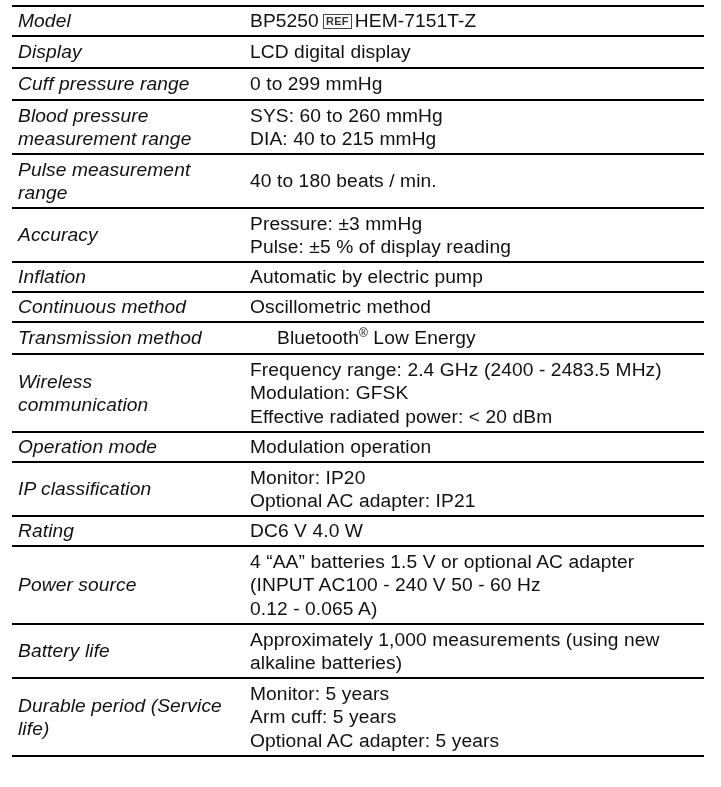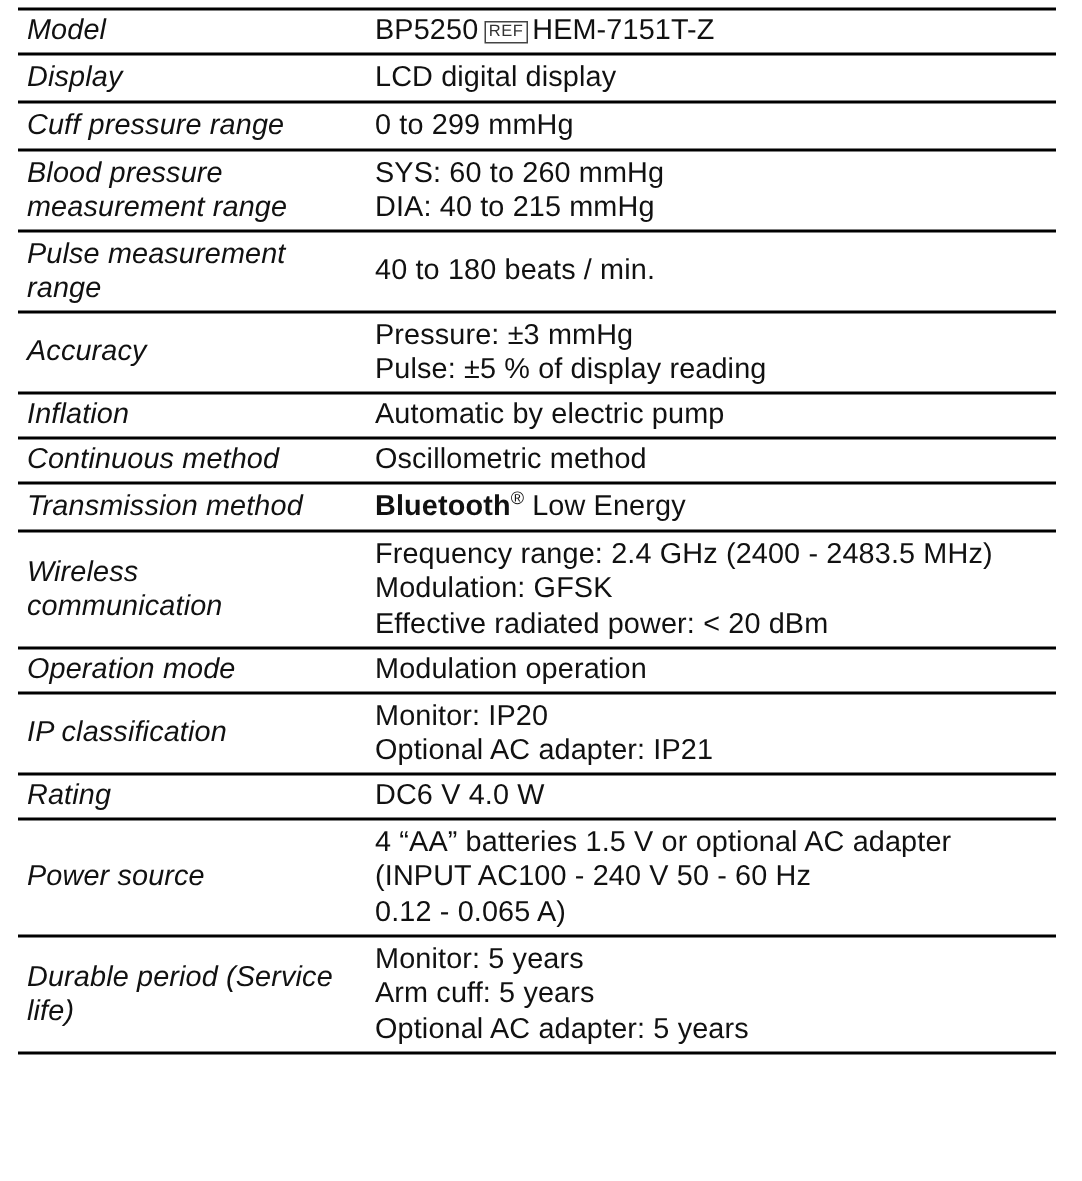--- a/index.html
+++ b/index.html
@@ -43,30 +43,31 @@
       padding-left: 6px !important;
     }
     .line {
       display: block;
       white-space: nowrap;
     }
     .ref-box {
       display: inline-block;
       border: 1.5px solid #444;
       font-size: 11px;
-      font-weight: normal;
+      font-weight: bold;
       line-height: 13px;
       padding: 0 2px;
       margin: 0 3px 0 4px;
       vertical-align: 2px;
       letter-spacing: 0.3px;
       color: #333;
     }
     .bold {
-      font-weight: bold;
+      font-weight: normal;
+      margin-left: 27px;
     }
     sup {
       font-size: 12px;
       vertical-align: 7px;
       line-height: 0;
     }
   </style>
 </head>
 <body>
 
@@ -205,20 +206,29 @@
       <td class="label-cell">
         <span class="line">Power source</span>
       </td>
       <td class="value-cell">
         <span class="line">4 “AA” batteries 1.5 V or optional AC adapter</span>
         <span class="line">(INPUT AC100 - 240 V 50 - 60 Hz</span>
         <span class="line">0.12 - 0.065 A)</span>
       </td>
     </tr>
 
+    <tr class="spec-row" style="height:54px">
+      <td class="label-cell">
+        <span class="line">Battery life</span>
+      </td>
+      <td class="value-cell">
+        <span class="line">Approximately 1,000 measurements (using new</span>
+        <span class="line">alkaline batteries)</span>
+      </td>
+    </tr>
 
     <tr class="spec-row" style="height:78px">
       <td class="label-cell">
         <span class="line">Durable period (Service</span>
         <span class="line">life)</span>
       </td>
       <td class="value-cell">
         <span class="line">Monitor: 5 years</span>
         <span class="line">Arm cuff: 5 years</span>
         <span class="line">Optional AC adapter: 5 years</span>

